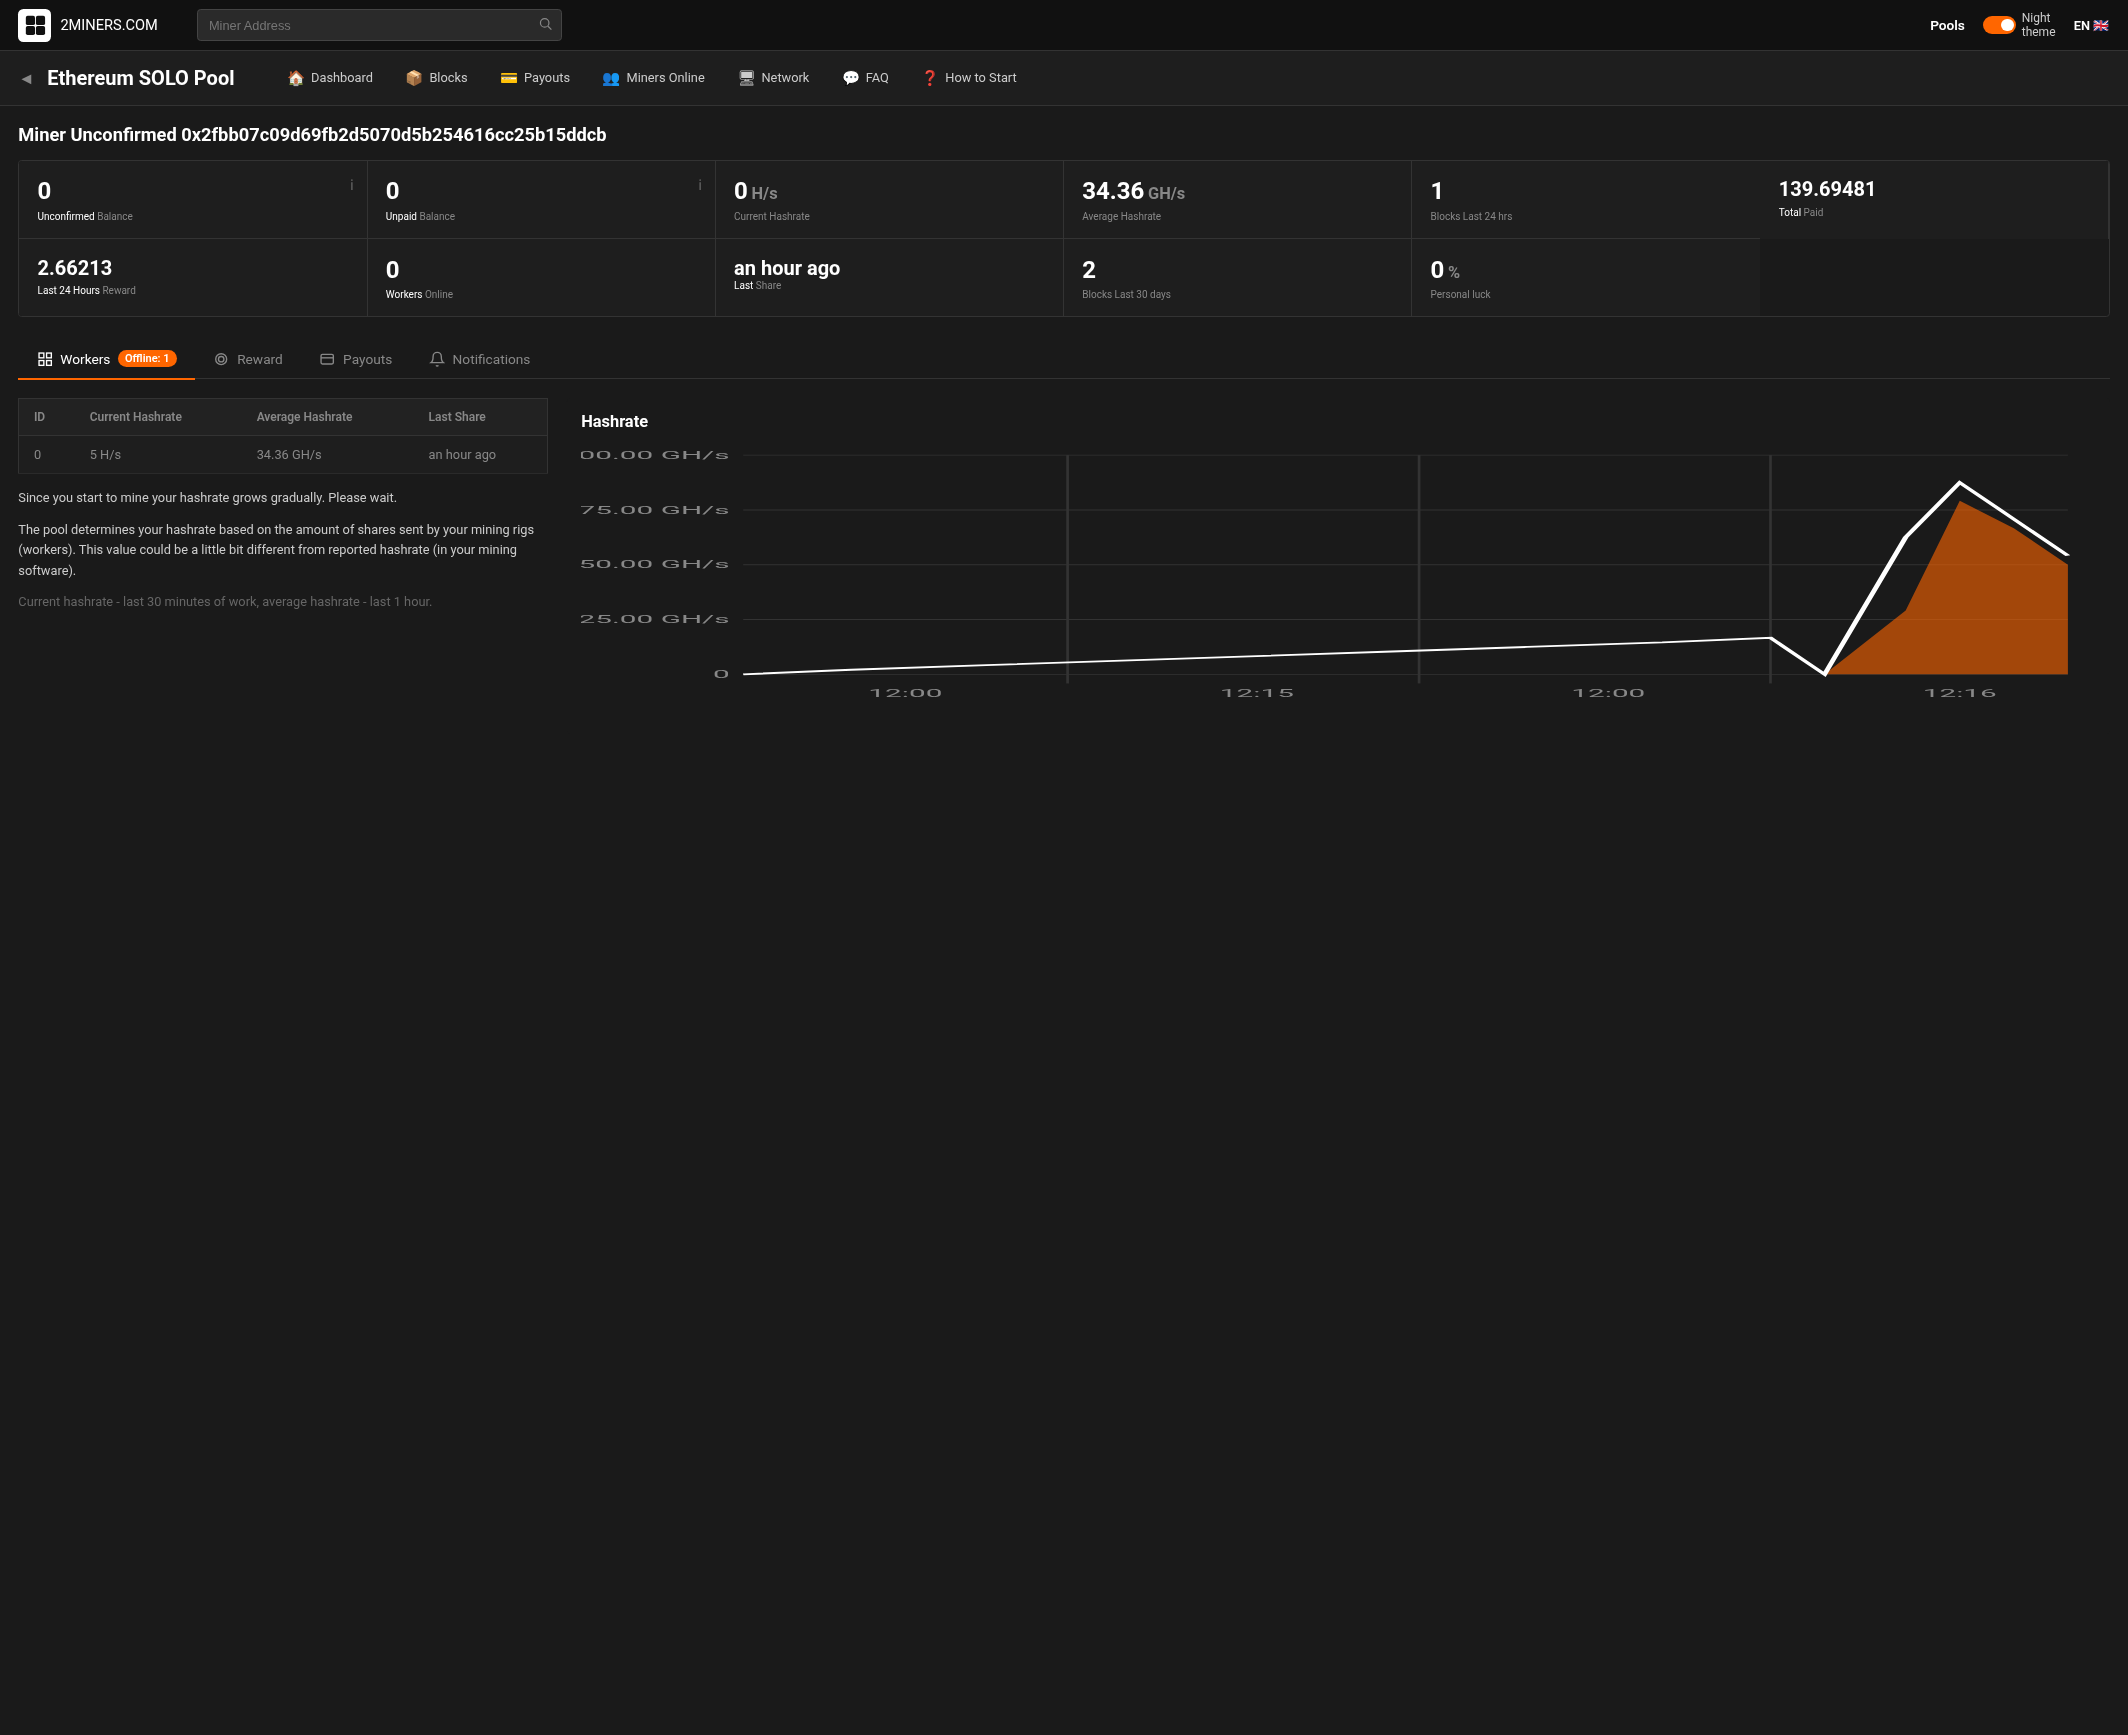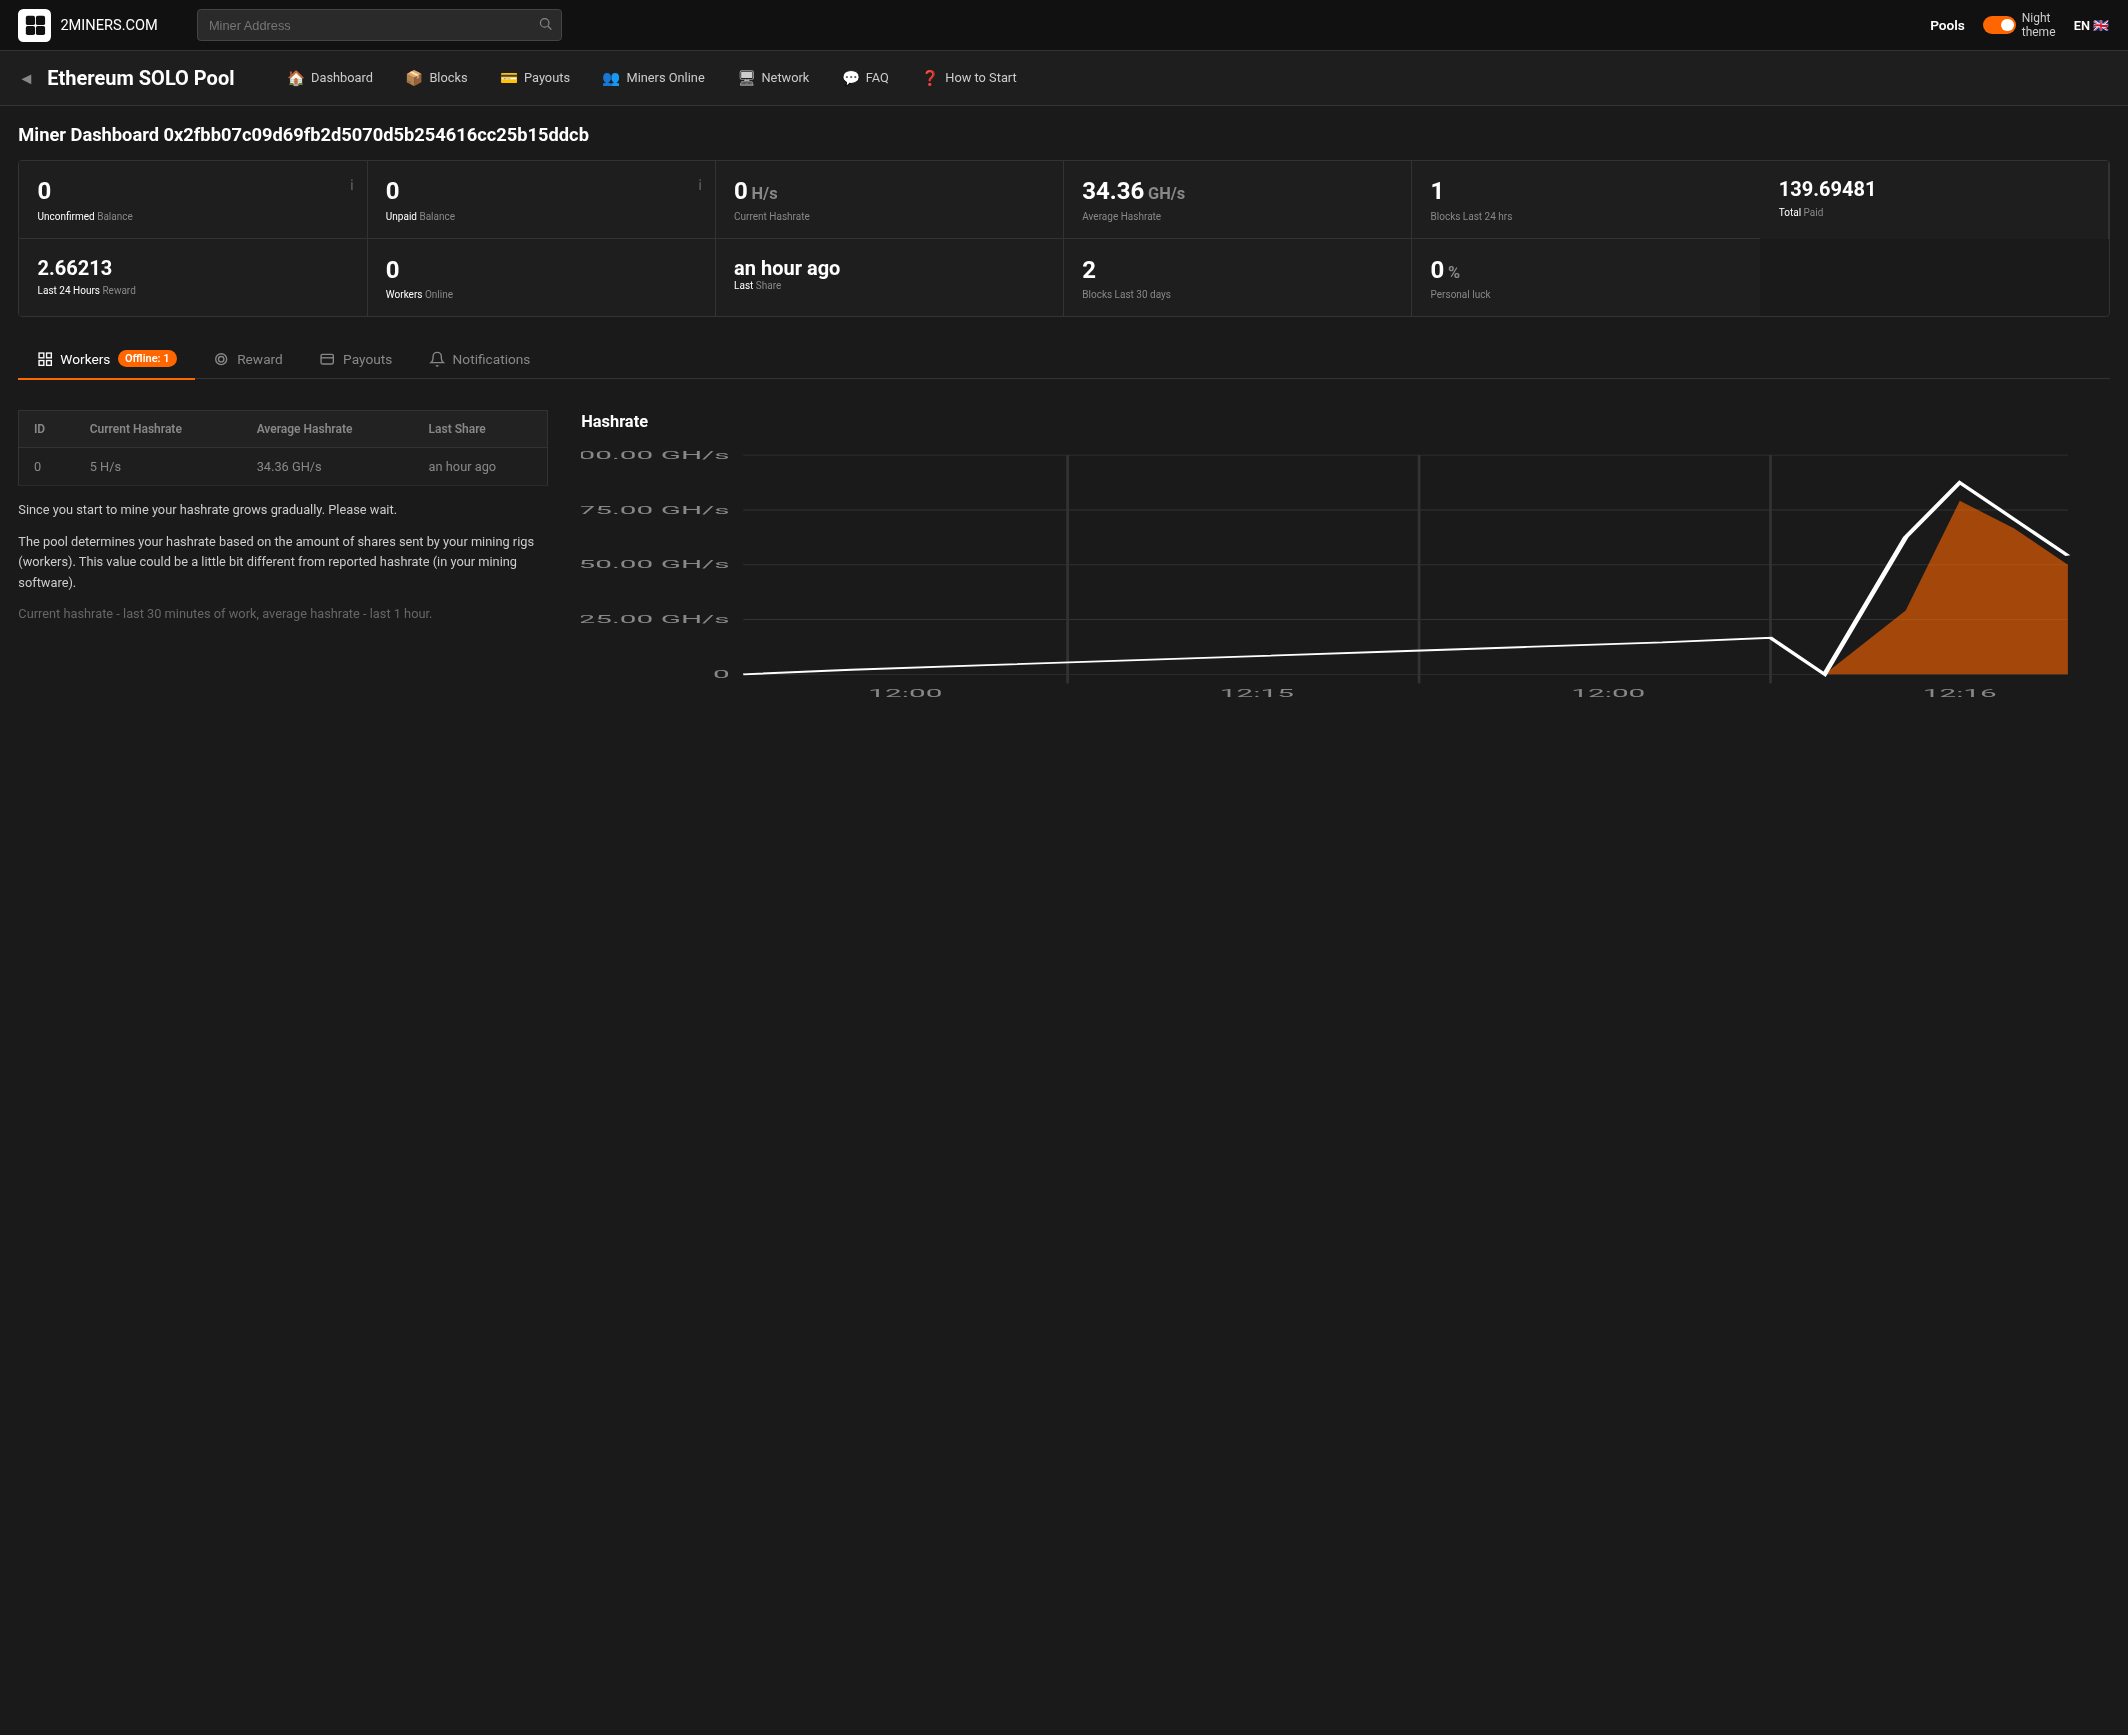--- a/index.html
+++ b/index.html
@@ -261,21 +261,20 @@
     }
 
     
     .content-area {
       display: flex;
       gap: 18.3px;
       margin-top: 18.3px;
     }
     .left-panel {
       flex: 0 0 530px;
-      margin-top: 12px;
     }
     .right-panel {
       flex: 1;
       background: #1a1a1a;
       border-radius: 3.7px;
       padding: 14.6px;
       min-height: 329px;
     }
     .workers-table {
       width: 100%;
@@ -397,21 +396,21 @@
     </div>
     <div class="nav-link">
       <span class="nav-icon">❓</span>
       <span>How to Start</span>
     </div>
   </div>
 </nav>
 
 <div class="main">
   <div class="miner-title">
-    <span>Miner Dashboard </span><span>0x2fbb07c09d69fb2d5070d5b254616cc25b15ddcb</span>
+    <span>Miner Unconfirmed </span><span>0x2fbb07c09d69fb2d5070d5b254616cc25b15ddcb</span>
   </div>
 
   <div class="stats-grid">
 
     <div class="stat-cell">
       <div class="stat-info-icon">ℹ</div>
       <div class="stat-value">
           <span>0</span>
         </div>
       <div class="stat-label"><span class="highlight">Unconfirmed</span> Balance</div>

